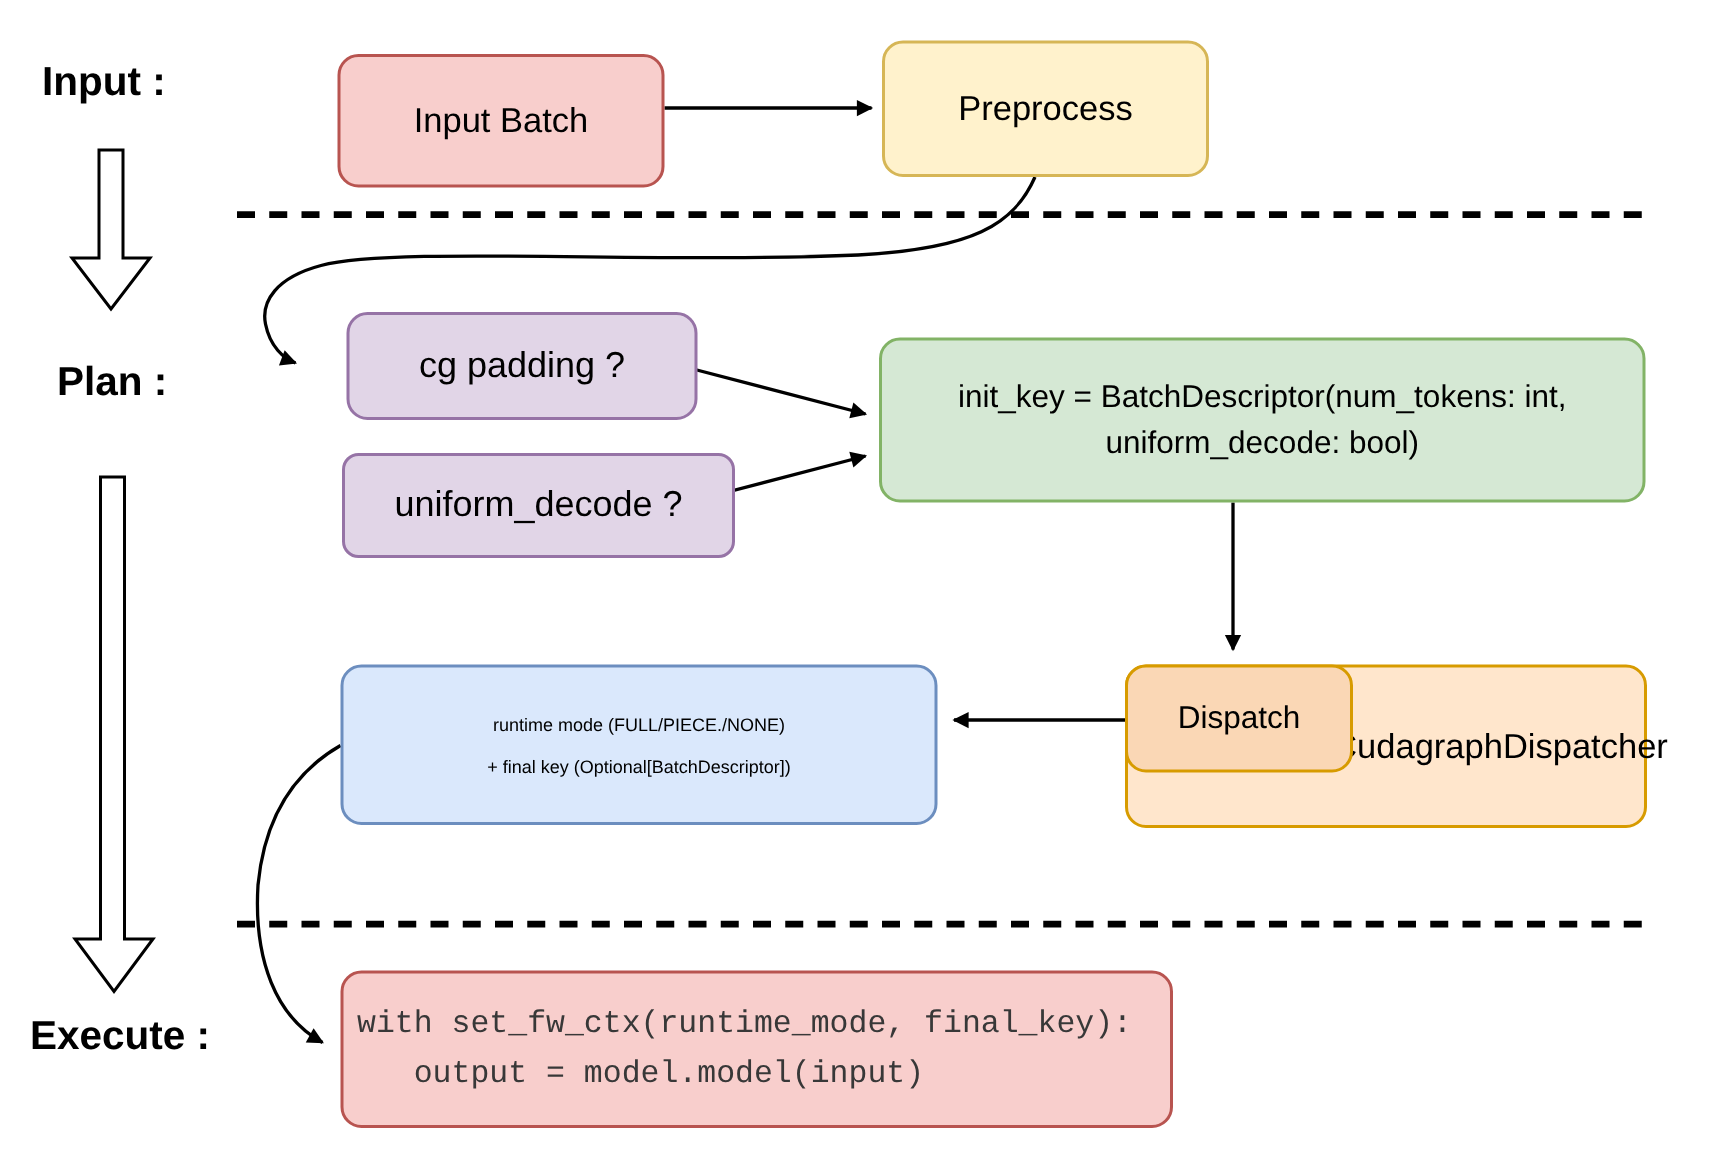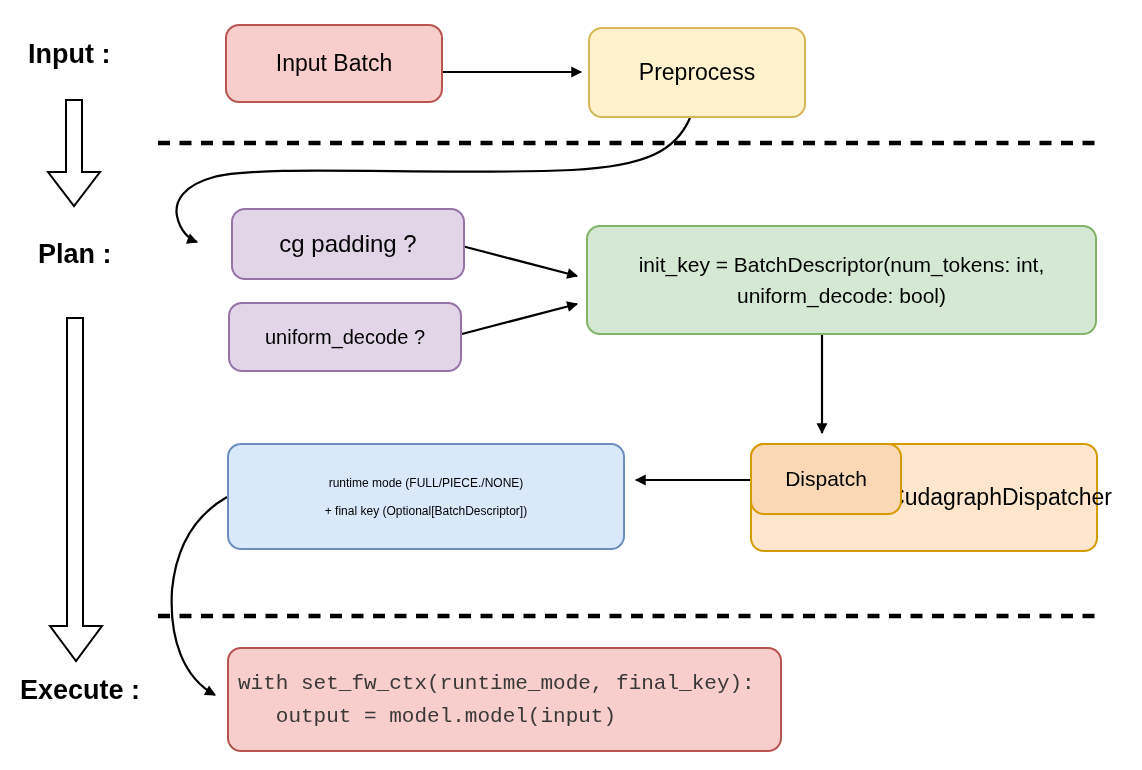--- a/index.html
+++ b/index.html
@@ -34,24 +34,24 @@
   }
   .node .ln{display:block;}
   .pink   {background:#F8CECC;border-color:#B85450;}
   .yellow {background:#FFF2CC;border-color:#D6B656;}
   .purple {background:#E1D5E7;border-color:#9673A6;}
   .green  {background:#D5E8D4;border-color:#82B366;}
   .blue   {background:#DAE8FC;border-color:#6C8EBF;}
   .orange-light{background:#FFE6CC;border-color:#D79B00;}
   .orange-deep {background:#FAD7B5;border-color:#D79B00;}
 
-  #node-input-batch   {left:225px;top:24px;width:218px;height:79px;font-size:23px;text-align:center;}
+  #node-input-batch   {left:225px;top:36px;width:218px;height:89px;font-size:23px;text-align:center;}
   #node-preprocess    {left:588px;top:27px;width:218px;height:91px;font-size:23px;}
   #node-cg-padding    {left:231px;top:208px;width:234px;height:72px;font-size:24px;}
-  #node-uniform-decode{left:228px;top:302px;width:234px;height:70px;font-size:20px;}
+  #node-uniform-decode{left:228px;top:302px;width:262px;height:70px;font-size:24px;border-radius:11px;}
   #node-init-key      {left:586px;top:225px;width:511px;height:110px;font-size:21px;line-height:31px;}
   #node-cudagraph     {left:750px;top:443px;width:348px;height:109px;z-index:1;}
   #node-dispatch      {left:750px;top:443px;width:152px;height:72px;font-size:21px;z-index:3;}
   #cudagraph-label    {left:902px;top:443px;width:196px;height:109px;position:absolute;
                        display:flex;align-items:center;justify-content:center;
                        font-size:23px;line-height:31px;color:#000;text-align:center;z-index:2;}
   #node-runtime-mode  {left:227px;top:443px;width:398px;height:107px;font-size:12px;line-height:28px;}
   #node-execute-code  {left:227px;top:647px;width:555px;height:105px;
                        font-family:"Liberation Mono",monospace;font-size:21px;line-height:33px;
                        align-items:flex-start;text-align:right;padding-left:9px;color:#383838;}

